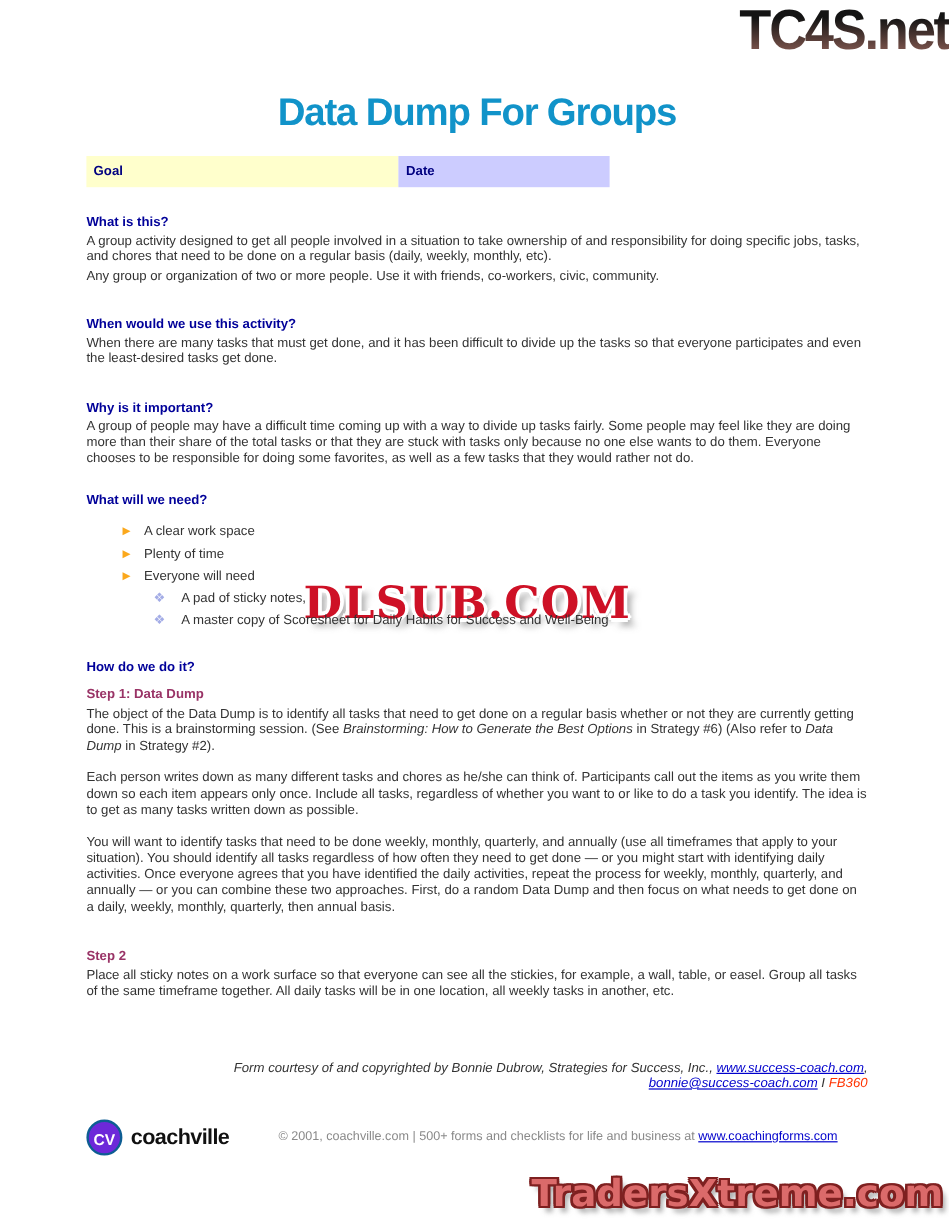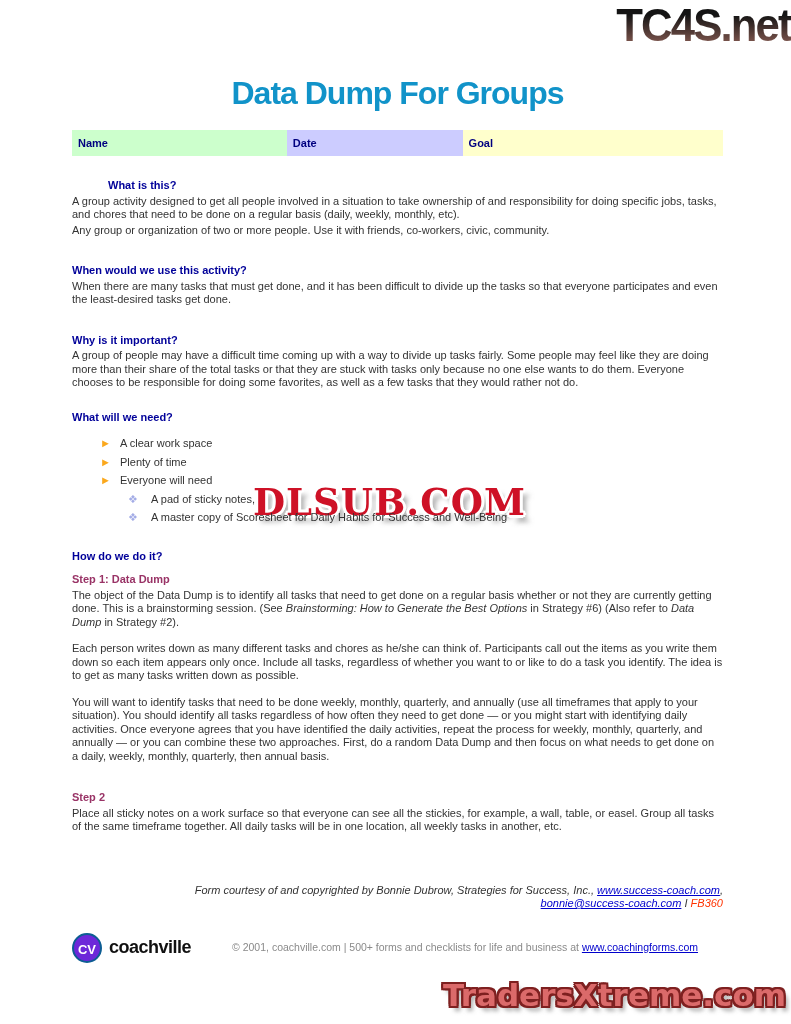--- a/index.html
+++ b/index.html
@@ -45,21 +45,21 @@
   .fieldrow { display:flex; margin:18px 68px 0 72px; height:26px; }
   .fieldcell {
     box-sizing:border-box; padding-left:6px;
     font-weight:bold; color:#000080; font-size:11px; line-height:27px;
   }
   .fc-name { width:33%; } .fc-goal { width:40%; } .fc-date { width:27%; }
 
   
   .content { margin:0 68px 0 72px; }
   .h-navy { color:#000099; font-weight:bold; font-size:11px; margin:27px 0 0 0; }
-  .h-first { margin-top:23px;margin-left:36px; }
+  .h-first { margin-top:23px; }
   .h-needs { margin-top:21px; }
   .h-how { margin-top:25px; }
   .h-purple { color:#993366; font-weight:bold; font-size:11px; margin:10px 0 0 0; }
   .h-step2 { margin-top:28px; }
   .para { margin:2px 0 0 0; }
   .para-gap { margin-top:13px; }
   .i { font-style:italic; }
 
   .needs-list { margin-top:13px; }
   .bullet-line { position:relative; padding-left:48px; margin-top:5px; }
@@ -89,23 +89,22 @@
 
 <div class="page">
 
   <div class="wm-top">TC4S.net</div>
   <div class="wm-mid">DLSUB.COM</div>
   <div class="wm-bottom">TradersXtreme.com</div>
 
   <div class="title">Data Dump For Groups</div>
 
   <div class="fieldrow">
-    <div class="fieldcell fc-name" style="background: rgb(204, 255, 204);">Name</div>
+    <div class="fieldcell fc-goal" style="background: rgb(255, 255, 204);">Goal</div>
     <div class="fieldcell fc-date" style="background: rgb(204, 204, 255);">Date</div>
-    <div class="fieldcell fc-goal" style="background: rgb(255, 255, 204);">Goal</div>
   </div>
 
   <div class="content">
 
     <div class="h-navy h-first">What is this?</div>
     <div class="para">A group activity designed to get all people involved in a situation to take ownership of and responsibility for doing specific jobs, tasks, and chores that need to be done on a regular basis (daily, weekly, monthly, etc).</div>
 
     <div class="para">Any group or organization of two or more people.  Use it with friends, co-workers, civic, community.</div>
 
     <div class="h-navy">When would we use this activity?</div>

